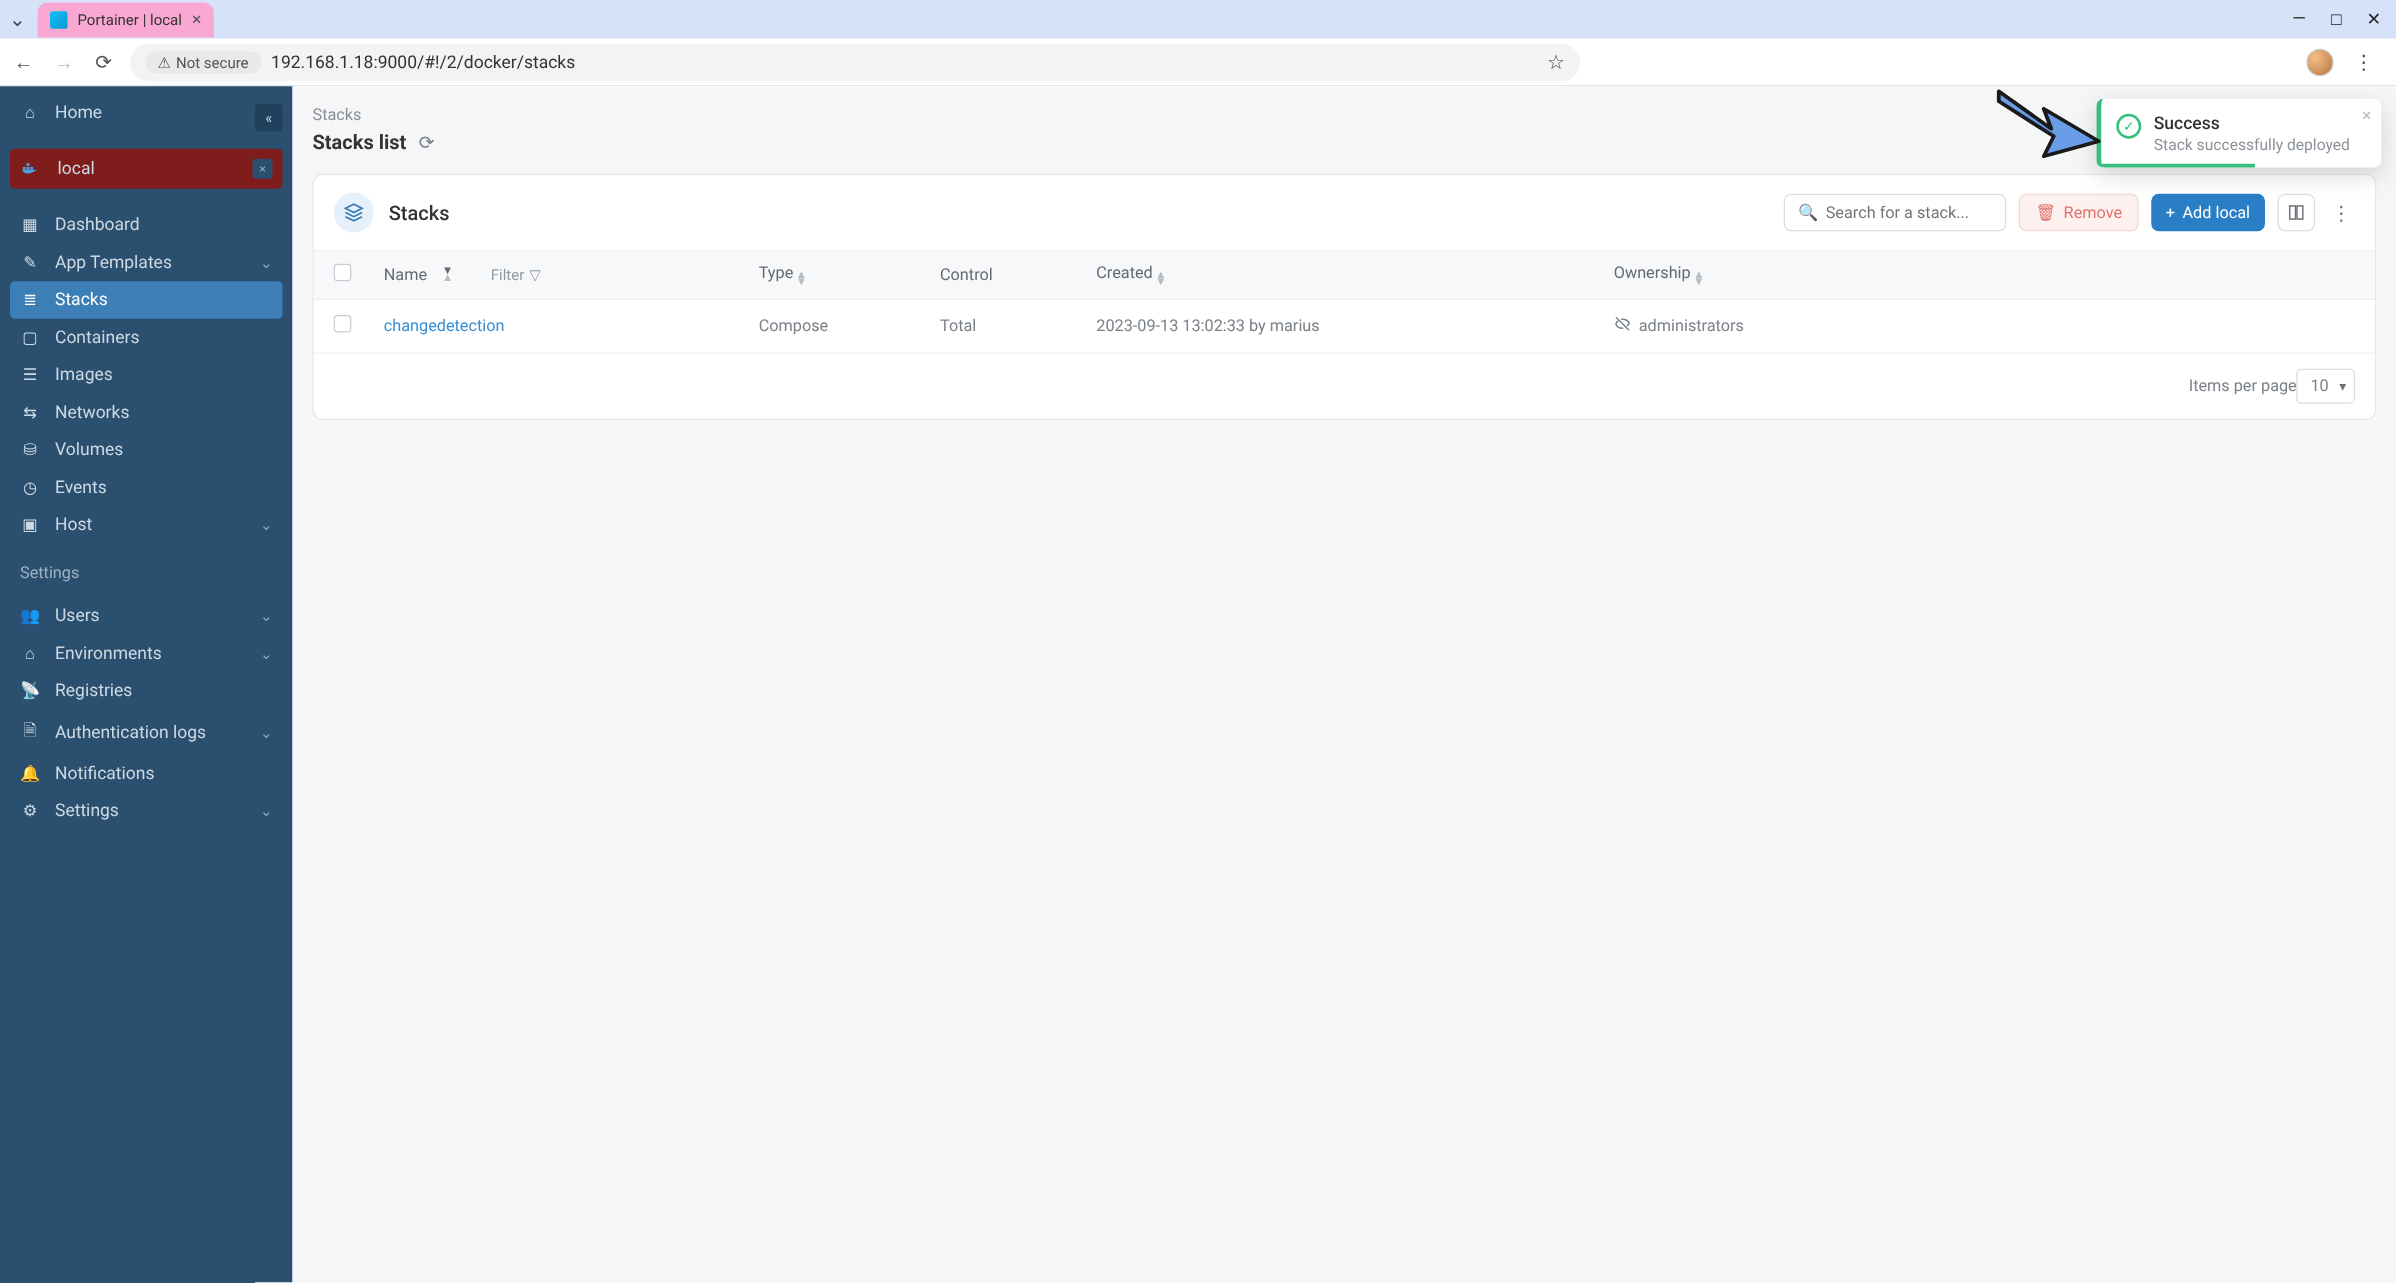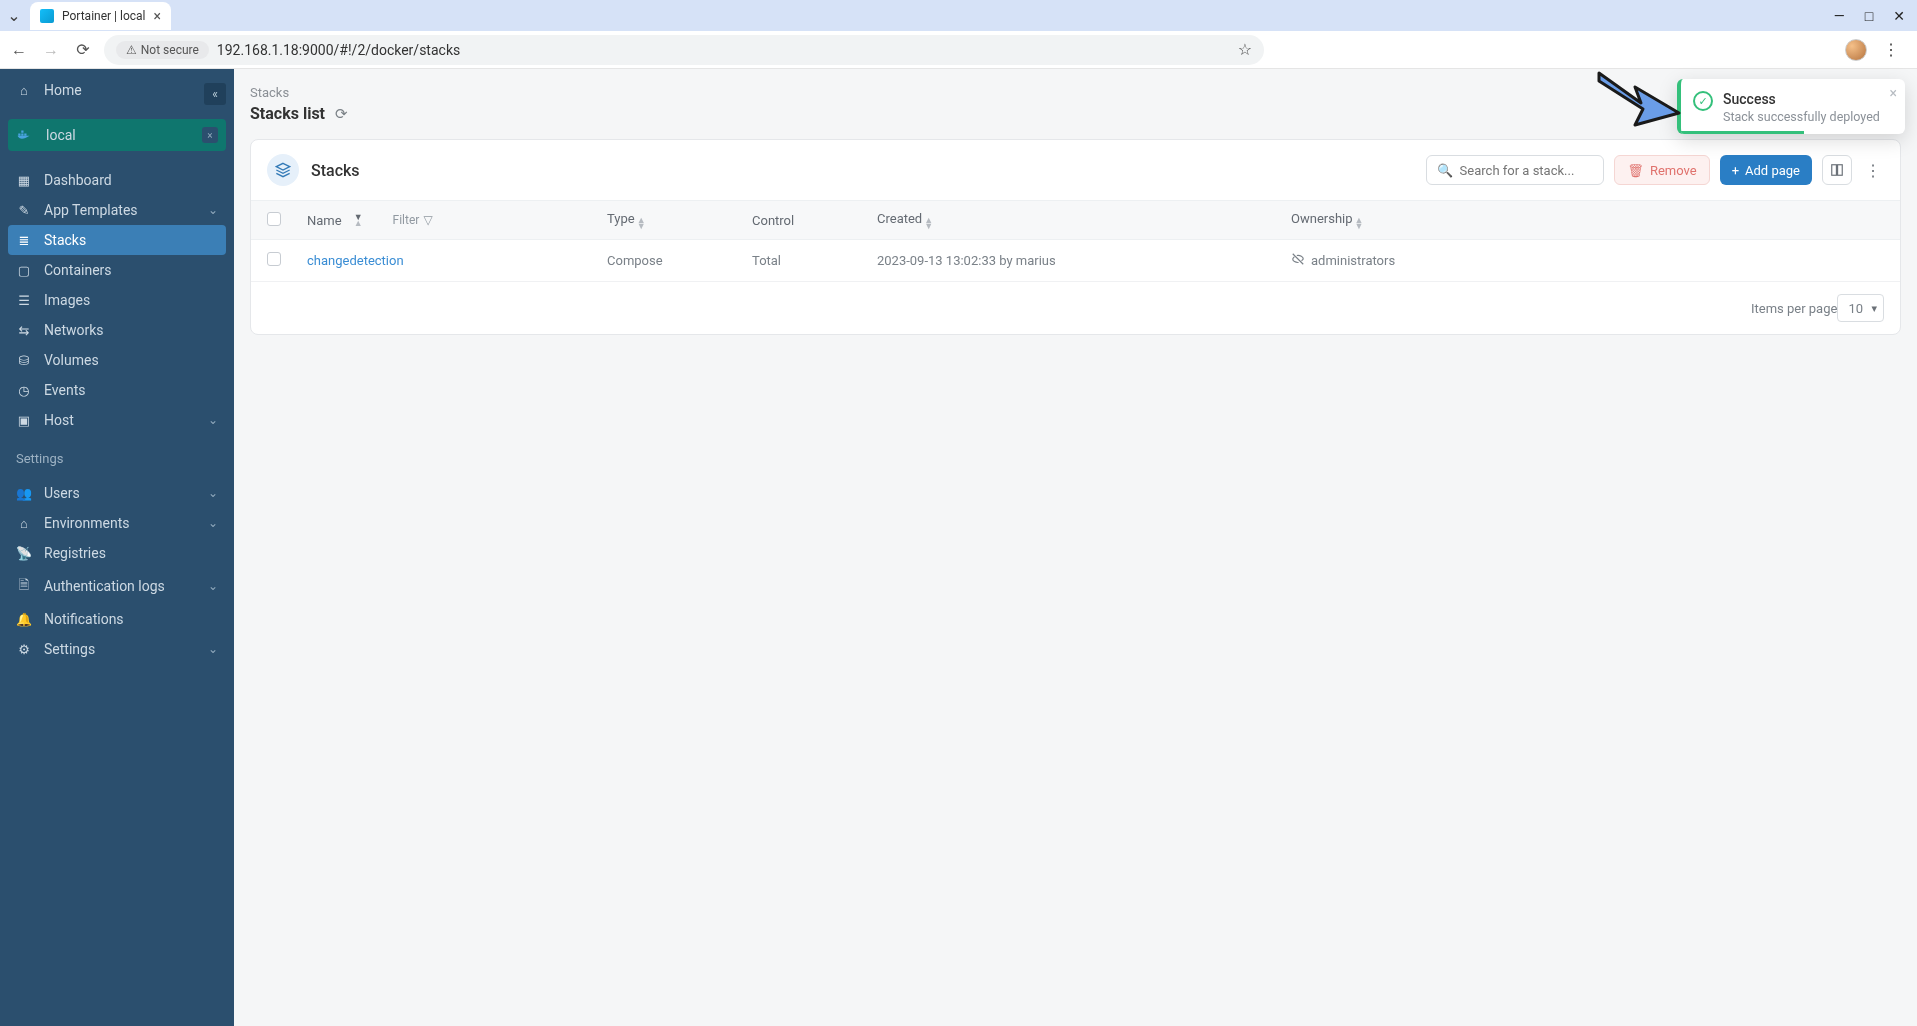--- a/index.html
+++ b/index.html
@@ -1,21 +1,21 @@
 <!DOCTYPE html>
 <html><head>
 <meta charset="utf-8">
 <style>
 * { margin: 0; padding: 0; box-sizing: border-box; font-family: -apple-system, BlinkMacSystemFont, "Segoe UI", Roboto, sans-serif; }
 body { width: 1917px; height: 1026px; overflow: hidden; background: #fff; }
 
 
 .browser-titlebar { height: 31px; background: #d6e2f7; display: flex; align-items: center; }
 .tab-dropdown { width: 28px; height: 28px; display:flex; align-items:center; justify-content:center; color:#444; }
-.browser-tab { height: 28px; background: #ffffff; border-radius: 8px 8px 0 0; display: flex; align-items: center; padding: 0 10px; margin-left: 2px; gap:8px; }
+.browser-tab { height: 28px; background: #f9a8d4; border-radius: 8px 8px 0 0; display: flex; align-items: center; padding: 0 10px; margin-left: 2px; gap:8px; }
 .browser-tab .favicon { width:14px; height:14px; background: linear-gradient(135deg,#13bef9,#0a9ad1); border-radius:2px; }
 .tab-title { font-size: 12px; color:#333; }
 .tab-close { font-size:14px; color:#555; }
 .window-controls { margin-left:auto; display:flex; gap:20px; padding-right:12px; color:#222;}
 .window-controls span { font-size:14px; }
 
 .browser-toolbar { height: 38px; background:#fff; display:flex; align-items:center; padding:0 8px; gap:10px; border-bottom:1px solid #e5e5e5; }
 .nav-btn { width:22px; text-align:center; color:#555; font-size:16px; }
 .url-bar { flex:0 0 1160px; height:30px; background:#f1f3f4; border-radius:16px; display:flex; align-items:center; padding:0 12px; gap:8px; }
 .not-secure-chip { display:flex; align-items:center; gap:4px; background:#e8e9eb; border-radius:12px; padding:2px 10px; font-size:12px; color:#555; }
@@ -33,21 +33,21 @@
 .brand-logo { width:28px; height:28px; }
 .brand-logo svg { width:100%; height:100%; }
 .brand-text { display:flex; flex-direction:column; }
 .brand-name { font-size:18px; letter-spacing:0.02em; color:#fff; font-weight:500; }
 .brand-sub { font-size:7px; letter-spacing:0.18em; color:#8fa8bb; text-transform:uppercase; }
 .collapse-btn { position:absolute; right:8px; top:14px; width:22px; height:22px; background:#20405b; border-radius:3px; display:flex; align-items:center; justify-content:center; color:#b9cdd9; font-size:12px;}
 
 .nav-section { padding:6px 0; }
 .nav-item { display:flex; align-items:center; gap:12px; padding:7px 16px; color:#cdd9e3; cursor:pointer; position:relative;}
 .nav-item.active { background:#3b7fb6; color:#fff; border-radius:4px; margin:0 8px; padding:7px 8px; }
-.nav-item.env { background:#0f766e; margin:8px 8px; border-radius:4px; padding:7px 8px; }
+.nav-item.env { background:#7f1d1d; margin:8px 8px; border-radius:4px; padding:7px 8px; }
 .nav-item .ico { width:16px; display:flex; align-items:center; justify-content:center; font-size:13px; }
 .nav-item .chev { margin-left:auto; font-size:12px; color:#8fa8bb; }
 .nav-item .close-pill { margin-left:auto; width:16px; height:16px; background:#2b4f6e; border-radius:3px; display:flex; align-items:center; justify-content:center; color:#8fa8bb; font-size:10px; }
 .env-icon { width:18px; height:18px; }
 .section-label { padding: 10px 16px 6px; font-size: 13px; color:#9db2c3; }
 
 .content { flex:1; background:#f5f6f7; padding:16px 16px; position:relative; }
 .breadcrumb { font-size:13px; color:#8a8f95; margin-bottom:4px; }
 .page-title { display:flex; align-items:center; gap:10px; color:#333; }
 .page-title h1 { font-size:16px; font-weight:700; }
@@ -255,21 +255,21 @@
           <div class="search-box">
             <span>🔍</span>
             <input placeholder="Search for a stack..." style="">
           </div>
           <div class="btn btn-remove">
             <span>🗑</span>
             <span>Remove</span>
           </div>
           <div class="btn btn-add">
             <span>+</span>
-            <span>Add page</span>
+            <span>Add local</span>
           </div>
           <div class="icon-btn">
             <svg width="14" height="14" viewBox="0 0 24 24" fill="none" stroke="#6b7178" stroke-width="2">
                 <rect x="3" y="3" width="8" height="18"></rect>
                 <rect x="13" y="3" width="8" height="18"></rect>
               </svg>
           </div>
           <div class="icon-btn nobord">⋮</div>
         </div>
       </div>

